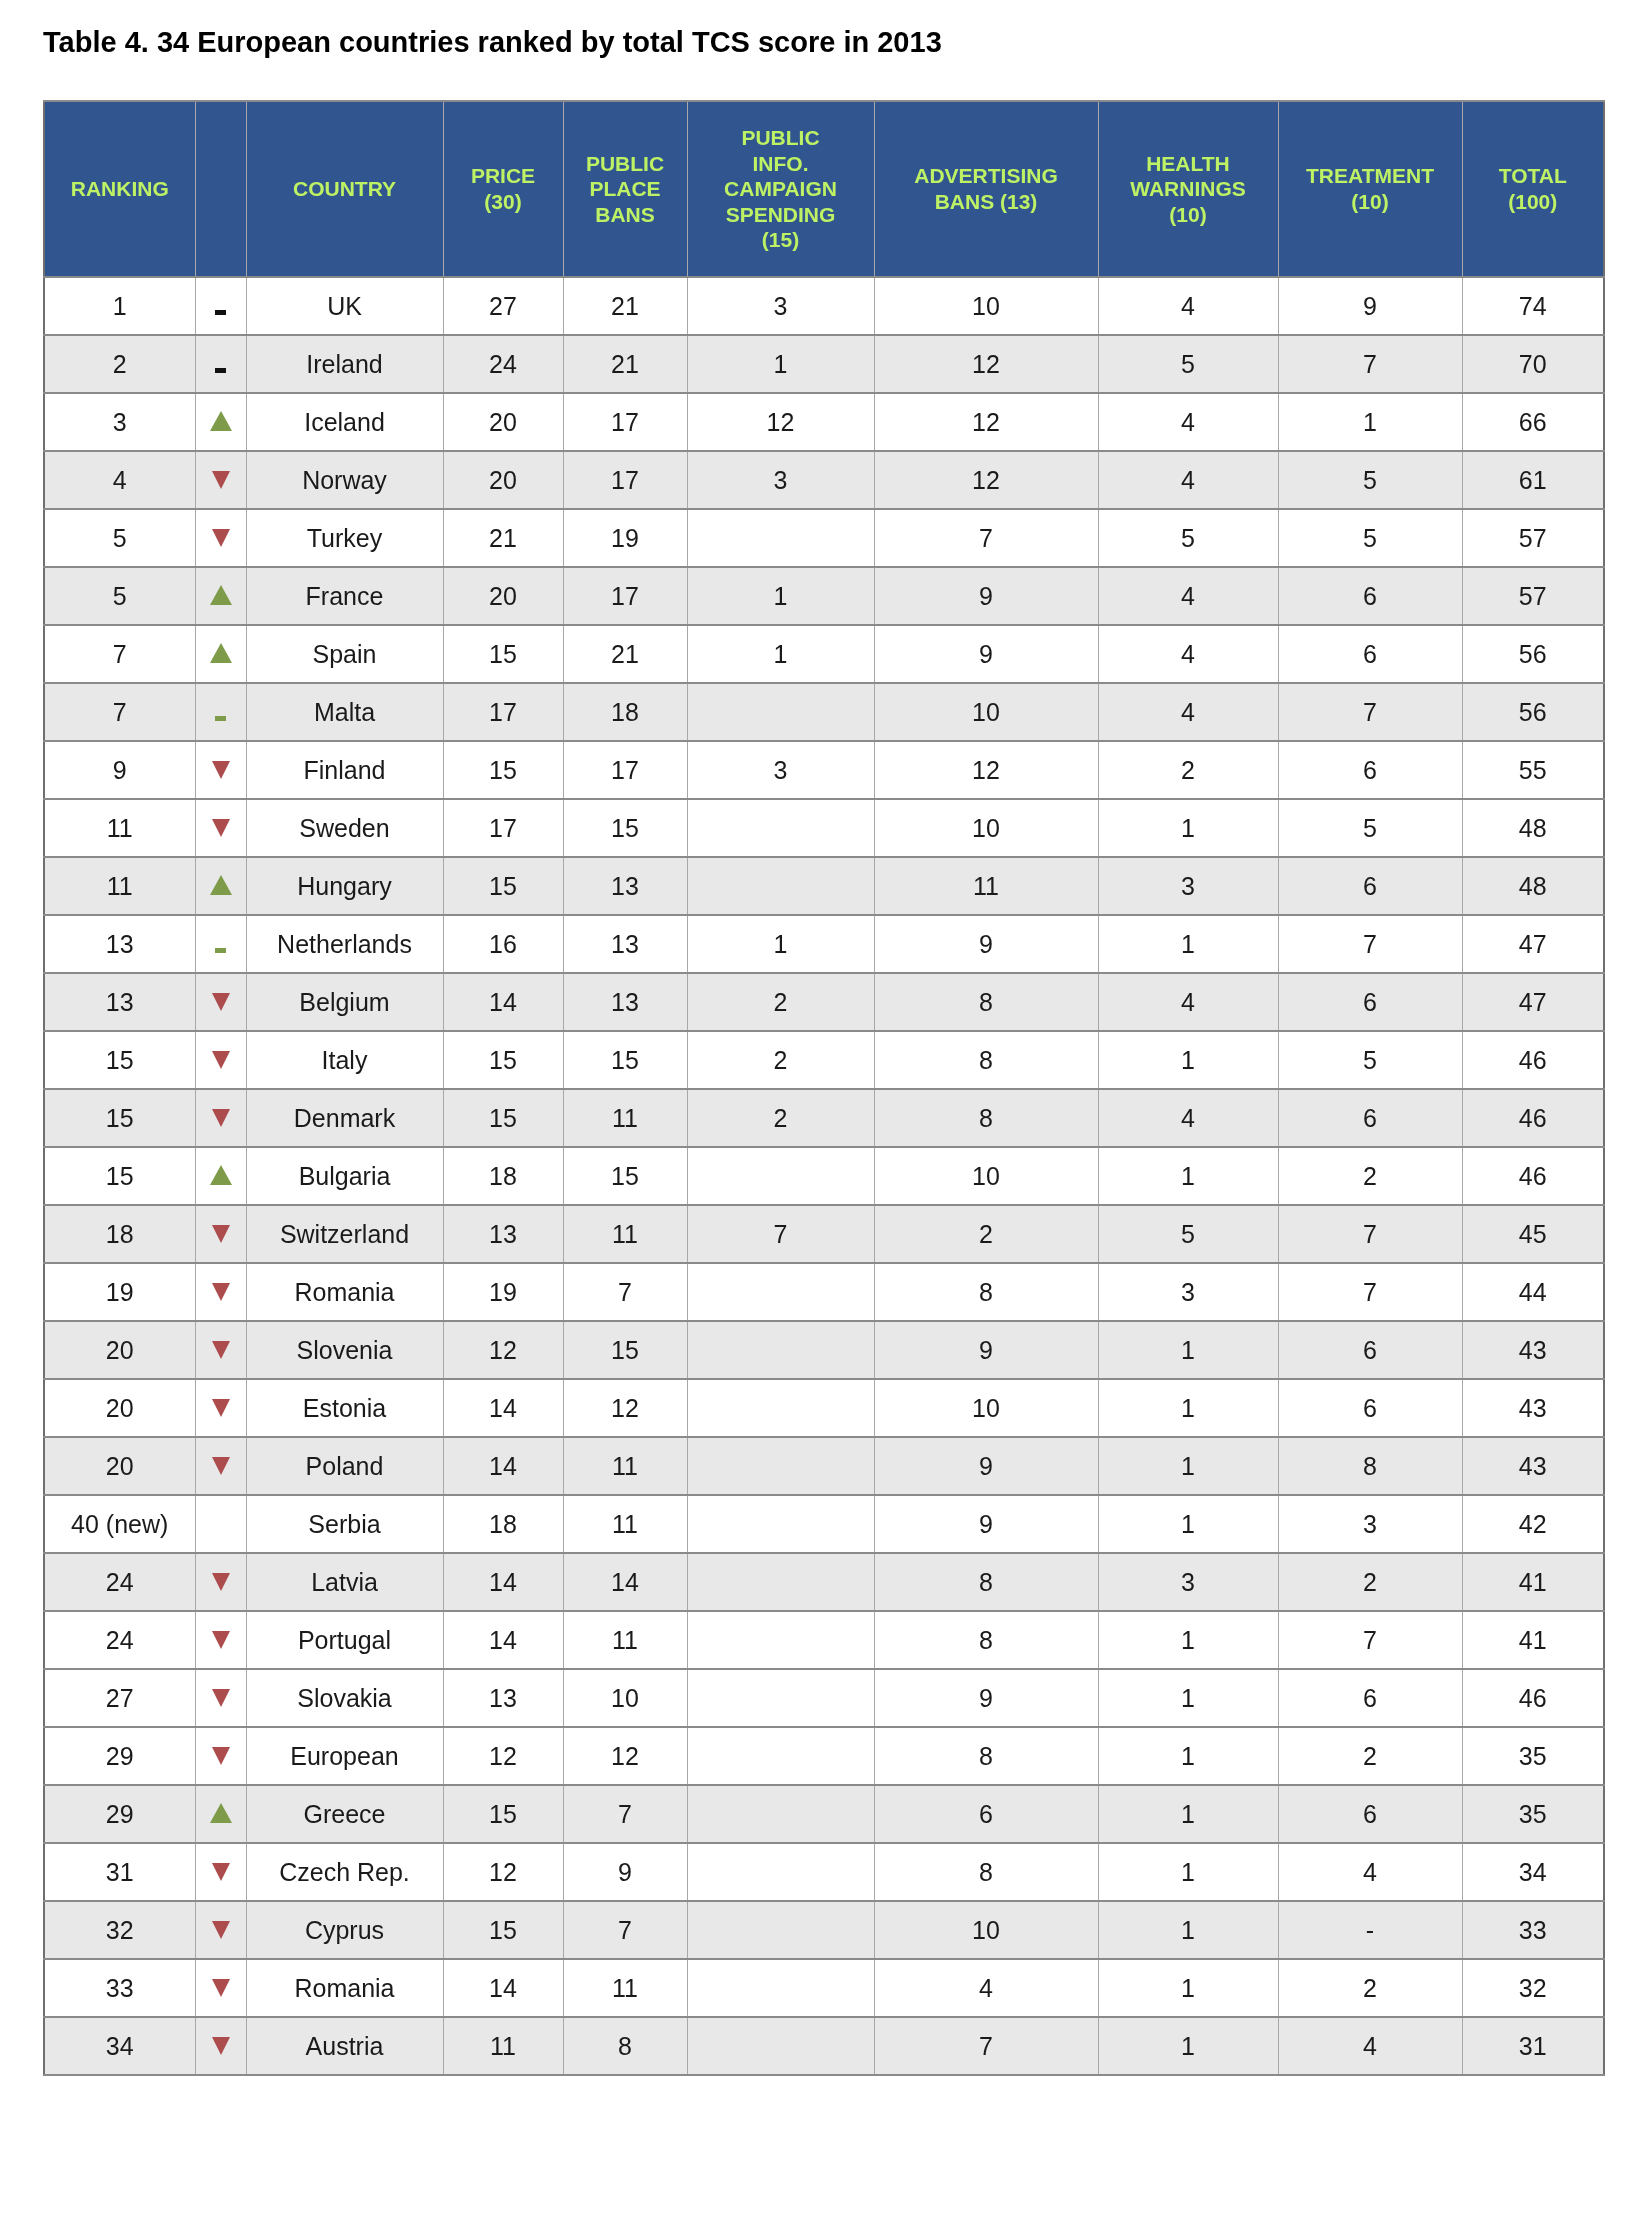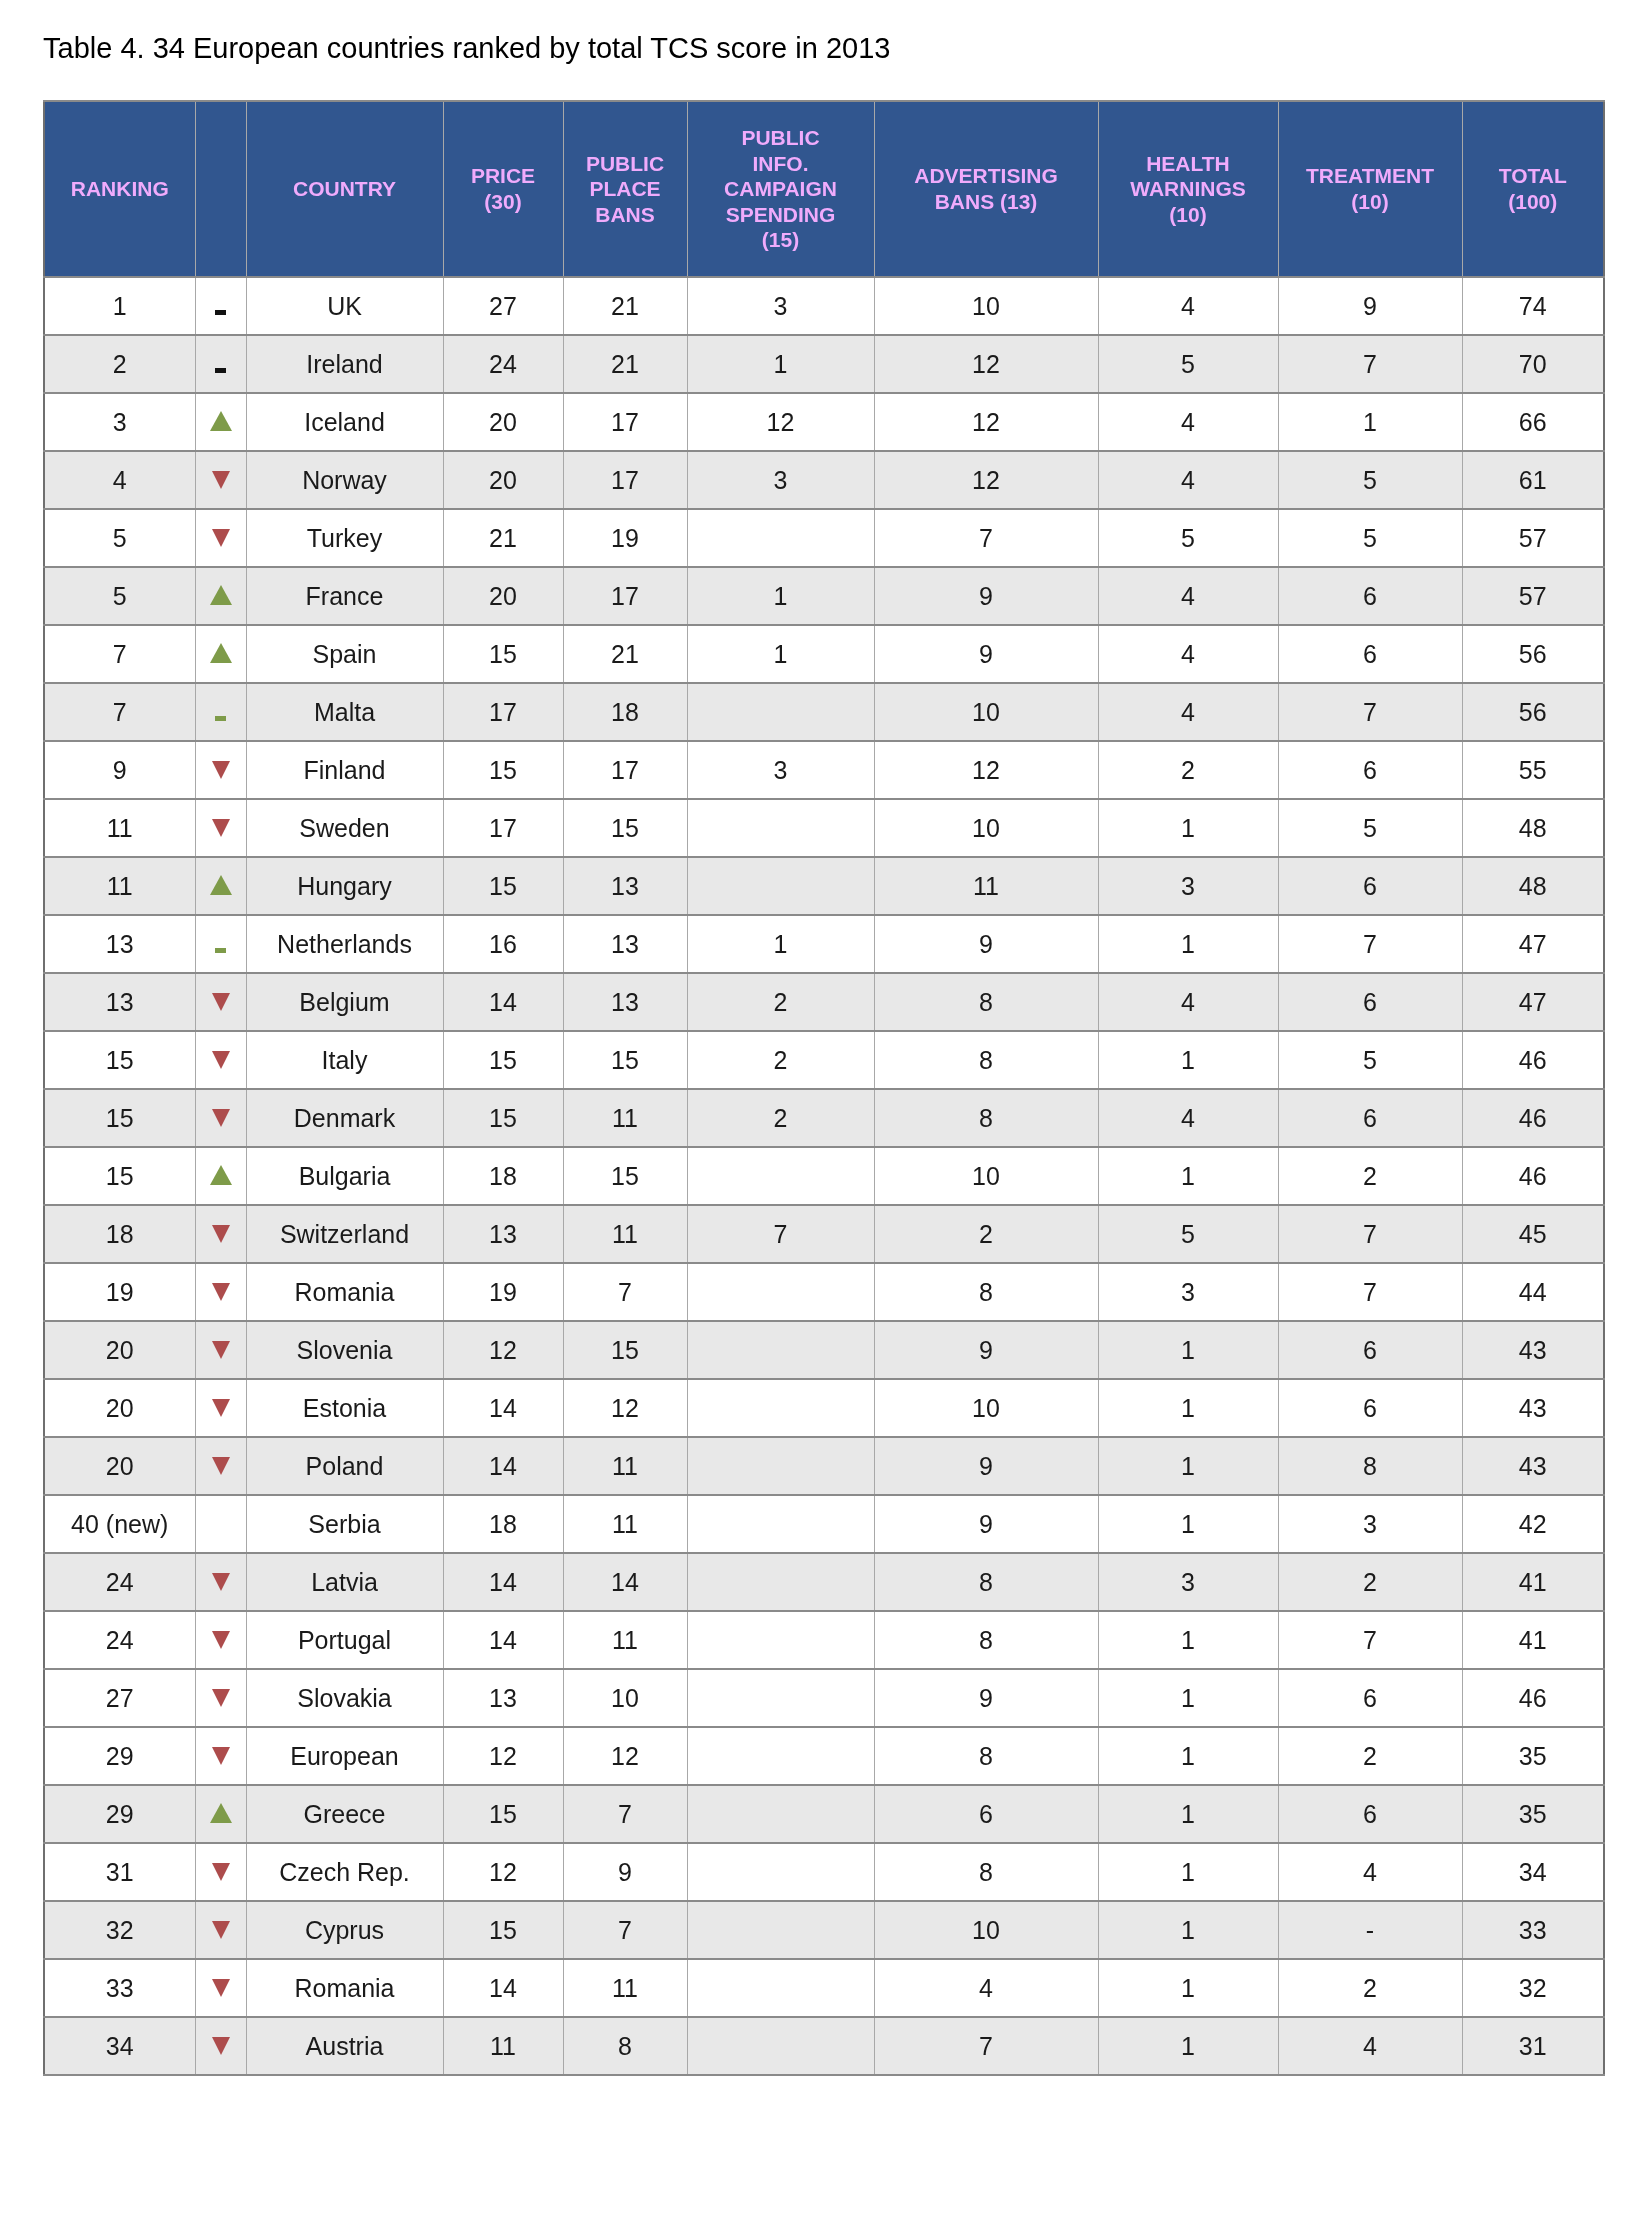--- a/index.html
+++ b/index.html
@@ -8,23 +8,23 @@
     background: #ffffff;
     width: 1647px;
     height: 2227px;
     position: relative;
     overflow: hidden;
     font-family: "Liberation Sans", sans-serif;
   }
   .page-title {
     position: absolute;
     left: 43px;
-    top: 32px;
+    top: 26px;
     font-size: 29px;
-    font-weight: normal;
+    font-weight: bold;
     color: #000000;
     letter-spacing: 0;
     white-space: nowrap;
   }
   table.tcs {
     position: absolute;
     left: 43px;
     top: 100px;
     width: 1560px;
     table-layout: fixed;
@@ -37,21 +37,21 @@
     border-top: 2.1px solid #8a8a8a;
     border-bottom: 2.1px solid #8a8a8a;
     text-align: center;
     vertical-align: middle;
     padding: 0;
     overflow: hidden;
   }
   table.tcs thead th {
     height: 174px;
     background: #31568F;
-    color: #f0abfc;
+    color: #bef264;
     font-weight: bold;
     font-size: 21px;
     line-height: 1.22;
     white-space: pre-line;
   }
   table.tcs tbody td {
     height: 56px;
     background: #ffffff;
     color: #1a1a1a;
     font-size: 25px;

